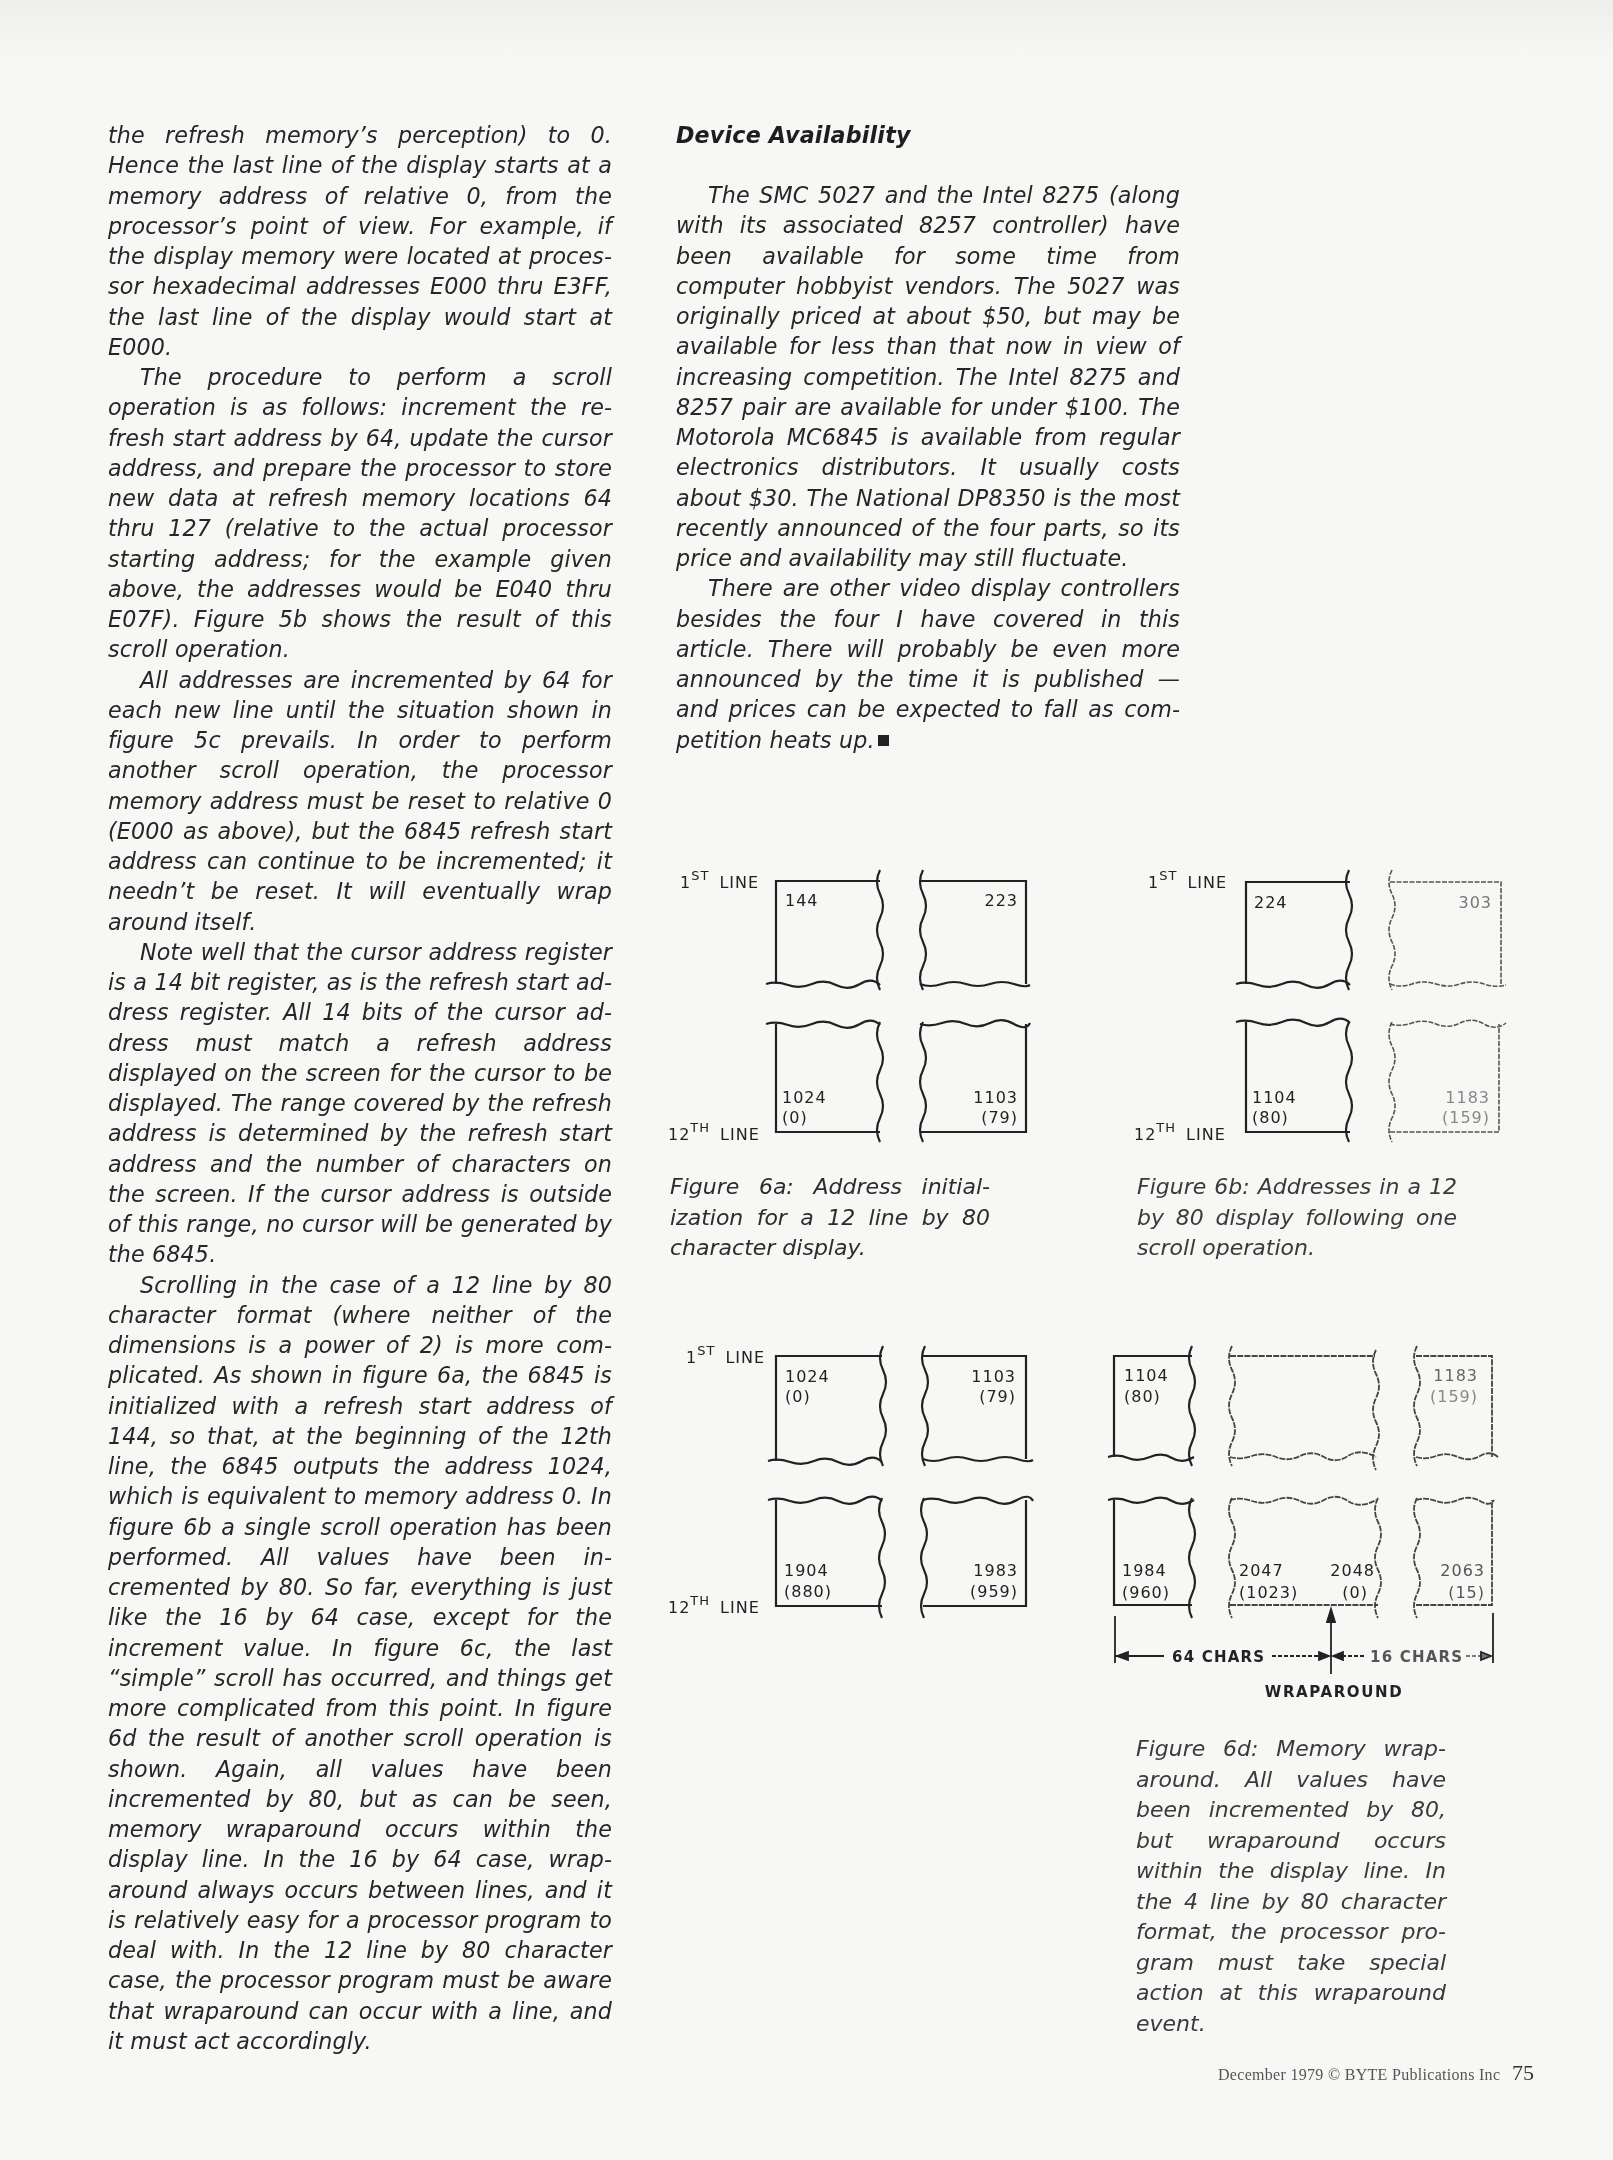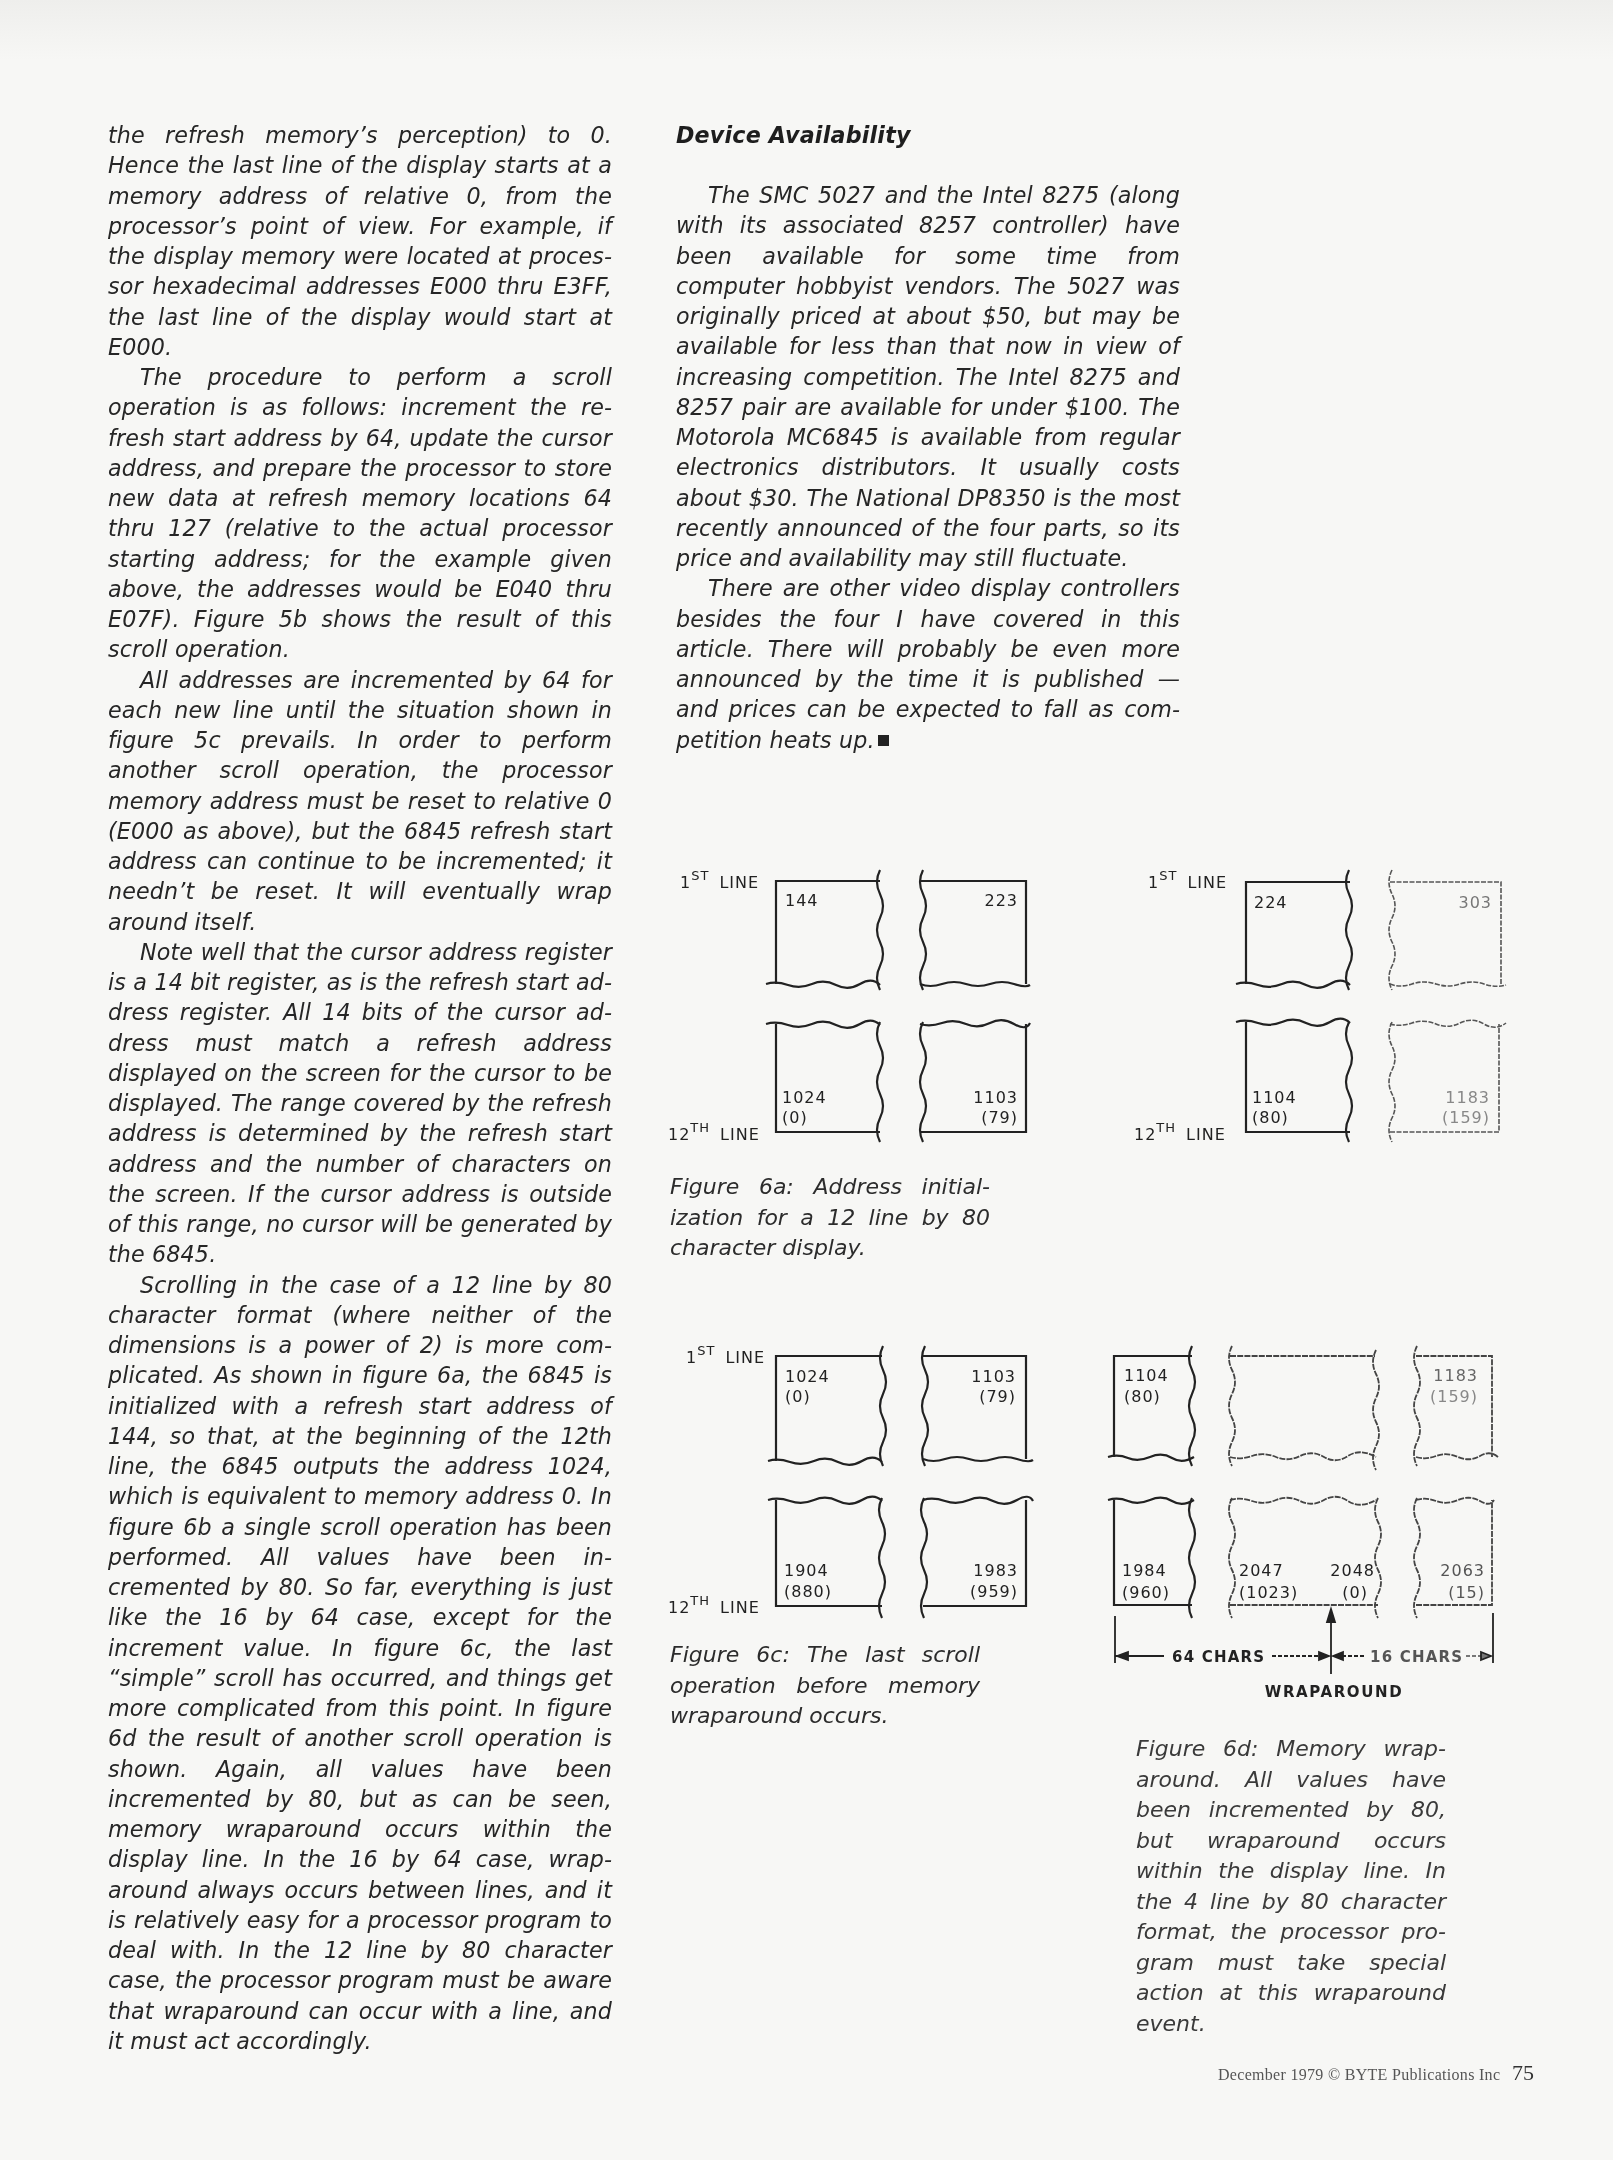--- a/index.html
+++ b/index.html
@@ -116,20 +116,21 @@
     </g>
     <text x="28" y="38" font-size="16" letter-spacing="1"><tspan>1</tspan><tspan dy="-8" font-size="13">ST</tspan><tspan dy="8" dx="10">LINE</tspan></text>
     <text x="134" y="58" font-size="16" letter-spacing="1">224</text>
     <text x="372" y="58" font-size="16" letter-spacing="1" text-anchor="end" fill="#777" style="fill:#777">303</text>
     <text x="132" y="253" font-size="16" letter-spacing="1">1104</text>
     <text x="132" y="273" font-size="16" letter-spacing="1">(80)</text>
     <text x="370" y="253" font-size="16" letter-spacing="1" text-anchor="end" style="fill:#888">1183</text>
     <text x="370" y="273" font-size="16" letter-spacing="1" text-anchor="end" style="fill:#888">(159)</text>
     <text x="14" y="290" font-size="16" letter-spacing="1"><tspan>12</tspan><tspan dy="-8" font-size="13">TH</tspan><tspan dy="8" dx="10">LINE</tspan></text>
   </svg>
+  <div class="caption" style="left:17px; top:322px; color:#3a3a3a;">Figure 6b: Addresses in a 12 by 80 display following one scroll operation.</div>
 </div>
 
 <div class="figure" style="left:660px; top:1320px; width:400px; height:420px;">
   <svg class="fig-svg" width="400" height="300" viewBox="0 0 400 300">
     <g fill="none" stroke="#222" stroke-width="2.2">
       <path d="M222,36 H116 V141"></path>
       <path d="M108,141 q10,-3 22,1 t24,-1 t24,1 t24,-1 t20,1"></path>
       <path d="M223,26 q-6,12 0,24 t0,24 t0,24 t0,24 t0,24"></path>
       <path d="M263,36 H366 V139"></path>
       <path d="M263,139 q10,4 22,0 t24,0 t24,0 t24,0 t16,1"></path>
@@ -145,21 +146,20 @@
     <text x="125" y="62" font-size="16" letter-spacing="1">1024</text>
     <text x="125" y="82" font-size="16" letter-spacing="1">(0)</text>
     <text x="356" y="62" font-size="16" letter-spacing="1" text-anchor="end">1103</text>
     <text x="356" y="82" font-size="16" letter-spacing="1" text-anchor="end">(79)</text>
     <text x="124" y="256" font-size="16" letter-spacing="1">1904</text>
     <text x="124" y="277" font-size="16" letter-spacing="1">(880)</text>
     <text x="358" y="256" font-size="16" letter-spacing="1" text-anchor="end">1983</text>
     <text x="358" y="277" font-size="16" letter-spacing="1" text-anchor="end">(959)</text>
     <text x="8" y="293" font-size="16" letter-spacing="1"><tspan>12</tspan><tspan dy="-8" font-size="13">TH</tspan><tspan dy="8" dx="10">LINE</tspan></text>
   </svg>
-  <div class="caption" style="left:10px; top:320px; width:310px;">Figure 6c: The last scroll operation before memory wraparound occurs.</div>
 </div>
 
 <div class="figure" style="left:1100px; top:1320px; width:420px; height:400px;">
   <svg class="fig-svg" width="420" height="400" viewBox="0 0 420 400">
     <g fill="none" stroke="#222" stroke-width="2.2">
 
       <path d="M92,36 H14 V137"></path>
       <path d="M8,137 q10,-3 20,1 t22,-1 t22,1 t22,-1"></path>
       <path d="M92,26 q-6,12 0,24 t0,24 t0,24 t0,24 t0,24"></path>
       <path d="M14,180 V285 H92"></path>

